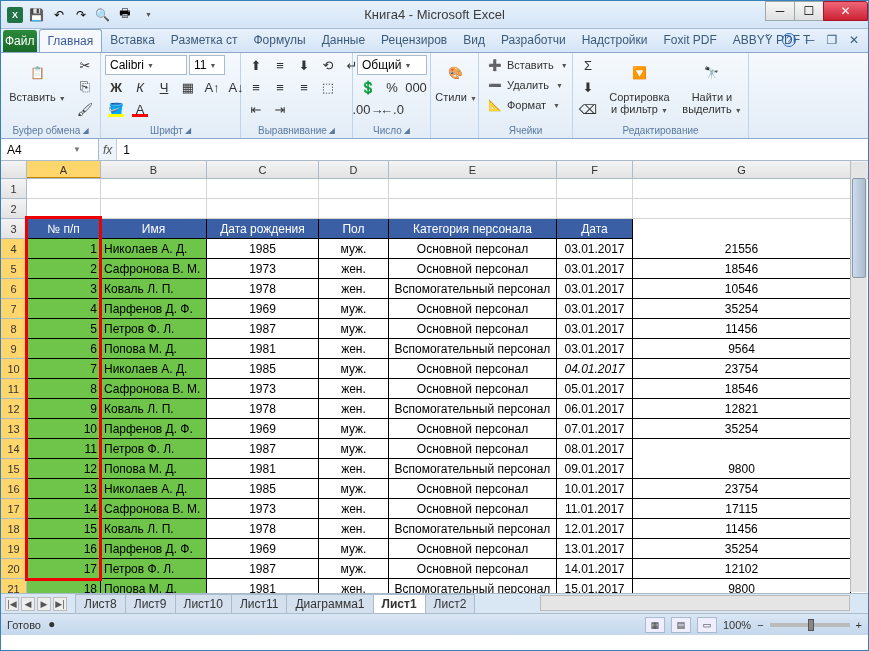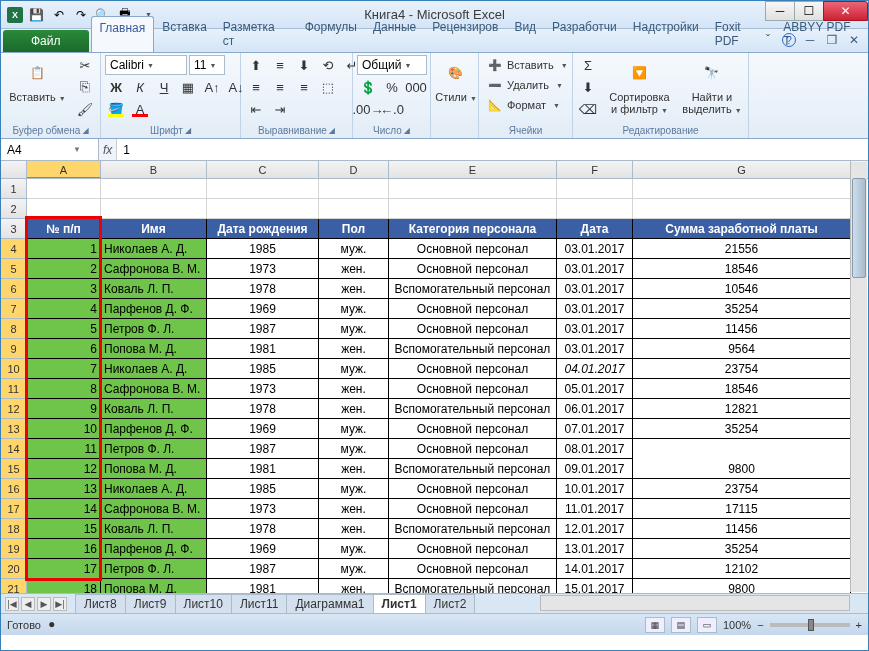--- a/index.html
+++ b/index.html
@@ -10,21 +10,21 @@
   .qat { display: flex; align-items: center; padding: 0 4px; gap: 2px; }
   .qat-btn { width: 20px; height: 20px; display: flex; align-items: center; justify-content: center; border-radius: 2px; }
   .excel-icon { width: 16px; height: 16px; background: #217346; border-radius: 2px; color: #fff; font-size: 9px; font-weight: bold; display: flex; align-items: center; justify-content: center; }
   .title-text { position: absolute; left: 50%; transform: translateX(-50%); font-size: 13px; color: #3b3b3b; }
   .win-controls { position: absolute; right: 0; top: 0; display: flex; }
   .win-btn { width: 30px; height: 20px; display: flex; align-items: center; justify-content: center; border: 1px solid #9aa; background: linear-gradient(#f7f7f7,#e0e0e0); margin-left: -1px; }
   .win-btn.close { width: 45px; background: linear-gradient(#e67, #c23); color: #fff; border-color: #a12; border-radius: 0 3px 0 0;}
   
   
   .ribbon-tabs { height: 24px; background: linear-gradient(#e8f1fb, #d4e5f7); display: flex; align-items: flex-end; padding-left: 2px; border-bottom: 1px solid #8ba8c9; position: relative; }
-  .file-tab { background: linear-gradient(#2a8a3a, #1a6a2a); color: #fff; padding: 4px 28px; font-size: 12px; border-radius: 3px 3px 0 0; margin-right: 2px; }
+  .file-tab { background: linear-gradient(#2a8a3a, #1a6a2a); color: #fff; padding: 4px 2px; font-size: 12px; border-radius: 3px 3px 0 0; margin-right: 2px; }
   .tab { padding: 4px 8px; font-size: 12px; color: #3b5b7b; cursor: default; }
   .tab.active { background: #f5f9fd; border: 1px solid #8ba8c9; border-bottom: none; border-radius: 3px 3px 0 0; color: #3b5b9b; }
   .help-icons { position: absolute; right: 6px; top: 3px; display: flex; gap: 6px; align-items: center; }
   .help-icons span { width: 16px; height: 16px; display: flex; align-items: center; justify-content: center; color: #3b5b7b; font-size: 12px; }
   
   
   .ribbon { height: 86px; background: linear-gradient(#f5f9fd, #e3edf7); border-bottom: 1px solid #8ba8c9; display: flex; }
   .group { border-right: 1px solid #c1d3e8; display: flex; flex-direction: column; padding: 2px 4px 0; }
   .group-body { flex: 1; display: flex; align-items: flex-start; gap: 4px; }
   .group-label { font-size: 10px; color: #5a7aa0; text-align: center; padding: 2px 0; display: flex; justify-content: center; align-items: center; gap: 2px; }
@@ -53,21 +53,21 @@
   .grid-area { position: relative; height: 432px; overflow: hidden; background: #fff; }
   .col-headers { display: flex; height: 18px; background: linear-gradient(#f3f3f3,#e3e3e3); border-bottom: 1px solid #abc; }
   .corner { width: 26px; border-right: 1px solid #abc; background: linear-gradient(#f3f3f3,#e3e3e3); }
   .col-h { border-right: 1px solid #abc; text-align: center; font-size: 11px; color: #333; line-height: 18px; }
   .col-h.sel { background: #ffd66b; border-bottom: 1px solid #c78200; }
   .grid-body { position: relative; }
   .grid-row { display: flex; height: 20px; }
   .row-h { width: 26px; border-right: 1px solid #abc; border-bottom: 1px solid #abc; background: linear-gradient(#f3f3f3,#e3e3e3); text-align: center; font-size: 11px; color: #333; line-height: 20px; }
   .row-h.sel { background: #ffd66b; }
   .cell { border-right: 1px solid #d4d4d4; border-bottom: 1px solid #d4d4d4; font-size: 12px; padding: 0 3px; line-height: 20px; overflow: hidden; white-space: nowrap; }
-  .header-row .cell { background: #3b5fa5; color: #fff; font-weight: bold; text-align: center; border-right: 1px solid #000; border-bottom: 1px solid #000; }
+  .header-row .cell { background: #3b5fa5; color: #fff; font-weight: normal; text-align: center; border-right: 1px solid #000; border-bottom: 1px solid #000; }
   .data-row .cell { border-right: 1px solid #000; border-bottom: 1px solid #000; }
   .data-row .c0 { background: #6fc44a; text-align: right; }
   .data-row .c1 { background: #6fc44a; text-align: left; }
   .data-row .c2, .data-row .c3, .data-row .c4, .data-row .c5, .data-row .c6 { text-align: center; }
   
   .red-box { position: absolute; border: 3px solid #e00; pointer-events: none; }
   
   
   .sheet-bar { height: 20px; background: #d9e6f4; border-top: 1px solid #abc; display: flex; align-items: center; position: relative; }
   .sheet-nav { display: flex; padding: 0 4px; gap: 2px; }
@@ -335,21 +335,20 @@
         <div class="cell" style="width: 218px;"></div>
       </div>
       <div class="grid-row header-row">
         <div class="row-h">3</div>
         <div class="cell" style="width: 74px;">№ п/п</div>
         <div class="cell" style="width: 106px;">Имя</div>
         <div class="cell" style="width: 112px;">Дата рождения</div>
         <div class="cell" style="width: 70px;">Пол</div>
         <div class="cell" style="width: 168px;">Категория персонала</div>
         <div class="cell" style="width: 76px;">Дата</div>
-        <div class="cell" style="width: 218px;">Сумма заработной платы</div>
       </div>
       <div class="grid-row data-row">
         <div class="row-h sel">4</div>
         <div class="cell c0" style="width: 74px;">1</div>
         <div class="cell c1" style="width: 106px;">Николаев А. Д.</div>
         <div class="cell c2" style="width: 112px;">1985</div>
         <div class="cell c3" style="width: 70px;">муж.</div>
         <div class="cell c4" style="width: 168px;">Основной персонал</div>
         <div class="cell c5" style="width: 76px;">03.01.2017</div>
         <div class="cell c6" style="width: 218px;">21556</div>

